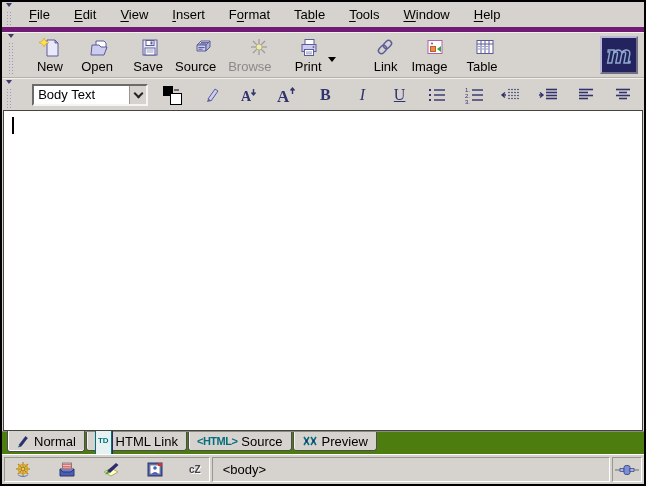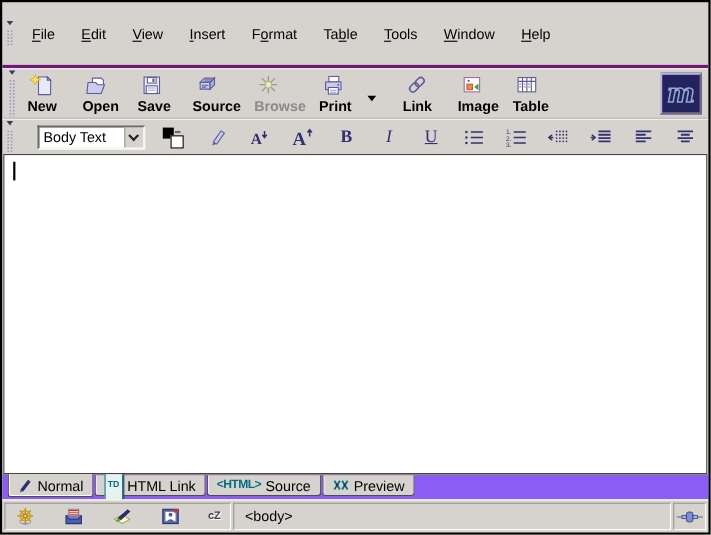--- a/index.html
+++ b/index.html
@@ -7,54 +7,54 @@
     width:646px;height:486px;box-sizing:border-box;border:2px solid #000;
     background:#d6d3ce;display:flex;flex-direction:column;
     font-family:"Liberation Sans",sans-serif;color:#000;overflow:hidden;
     position:relative;
   }
   
   .grippy{width:10px;align-self:stretch;display:flex;flex-direction:column;align-items:center;padding:1px 0;margin-right:3px;}
   .grippy .g-arrow{width:0;height:0;border:3px solid transparent;border-top:4px solid #3a3a70;margin-bottom:1px;}
   .grippy .g-dots{flex:1;width:6px;background-image:radial-gradient(#9a97c0 34%, transparent 35%);background-size:3px 3px;}
   
-  .menubar{height:25px;display:flex;align-items:center;padding:16px 2px;border-bottom:3px solid #701a75;}
+  .menubar{height:25px;display:flex;align-items:center;padding:0 2px;border-bottom:5px solid #701a75;}
   .menu-item{font-size:13px;padding:2px 8px;margin:0 4px;white-space:nowrap;}
   .menu-item u{text-underline-offset:2px;}
   
   .toolbar{height:44px;display:flex;align-items:center;padding:0 4px;border-top:1px solid #f2f0ec;border-bottom:1px solid #b4b1aa;}
-  .tbtn{display:flex;flex-direction:column;align-items:flex-start;justify-content:center;min-width:38px;padding:1px 6px;font-size:13px;line-height:15px;font-weight:bold;}
+  .tbtn{display:flex;flex-direction:column;align-items:flex-end;justify-content:center;min-width:38px;padding:1px 6px;font-size:13px;line-height:15px;}
   .tbtn svg{display:block;}
   .tbtn.disabled{color:#8a8a8a;}
   .dropmarker{width:0;height:0;border:4px solid transparent;border-top:5px solid #000;margin:12px 4px 0 0;}
   .logo-button{margin-left:auto;margin-right:2px;width:38px;height:38px;box-sizing:border-box;
     border:2px outset #b9b6d8;background:#23235f;display:flex;align-items:center;justify-content:center;}
   .logo-button span{font-family:"DejaVu Serif",serif;font-weight:bold;font-style:italic;font-size:24px;
     color:#23235f;-webkit-text-stroke:1.4px #8fa8cc;text-stroke:1.4px #8fa8cc;line-height:1;}
   
   .formatbar{height:31px;display:flex;align-items:center;justify-content:space-between;padding:0 10px 0 2px;border-top:1px solid #f2f0ec;}
-  .combobox{display:flex;align-items:stretch;width:98px;height:22px;background:#fff;box-sizing:border-box;
+  .combobox{display:flex;align-items:stretch;width:116px;height:22px;background:#fff;box-sizing:border-box;
     border:2px solid;border-color:#6b6b6b #f4f4f4 #f4f4f4 #6b6b6b;}
   .combobox .value{flex:1;font-size:13px;display:flex;align-items:center;padding-left:4px;white-space:nowrap;overflow:hidden;}
   .combo-btn{width:16px;background:#d6d3ce;border-left:1px solid #9a978f;display:flex;align-items:center;justify-content:center;}
   .chev{width:5px;height:5px;border-right:2px solid #222;border-bottom:2px solid #222;transform:rotate(45deg);margin-top:-3px;}
   .fbtn{display:flex;align-items:center;justify-content:center;min-width:22px;height:24px;color:#32326e;}
   .glyph-b{font-family:"Liberation Serif",serif;font-weight:bold;font-size:16px;}
   .glyph-i{font-family:"Liberation Serif",serif;font-style:italic;font-size:16px;}
   .glyph-u{font-family:"Liberation Serif",serif;font-size:16px;text-decoration:underline;}
   .colorpicker{position:relative;width:22px;height:20px;}
   .cp-fg{position:absolute;left:0;top:1px;width:10px;height:10px;background:#000;}
   .cp-dash{position:absolute;left:11px;top:4px;width:5px;height:2px;background:#6b6b6b;}
   .cp-bg{position:absolute;left:7px;top:8px;width:10px;height:10px;background:#fff;border:1px solid #000;}
   .fontsize{position:relative;font-family:"Liberation Serif",serif;font-weight:bold;color:#32326e;}
   
   .editor-frame{flex:1;margin:0 1px;border:1px solid #45443f;background:#fff;position:relative;}
   .caret{position:absolute;left:8px;top:6px;width:2px;height:17px;background:#000;}
   
-  .tabstrip{height:22px;display:flex;align-items:flex-start;padding-left:5px;border-top:1px solid #8a8880;background:#8b5cf6;}
+  .tabstrip{height:22px;display:flex;align-items:flex-start;padding-left:5px;border-top:1px solid #8a8880;background:#4d7c0f;}
   .tab{display:flex;align-items:center;gap:4px;height:18px;padding:0 8px;font-size:13px;white-space:nowrap;
     border:1px solid #4d4d4d;border-top:none;border-radius:0 0 3px 3px;background:#d6d3ce;margin-right:1px;
     box-shadow:inset 1px 0 0 #f2f0ec;}
   .tab.active{height:20px;position:relative;top:-1px;box-shadow:inset 1px 0 0 #fff,inset 0 -1px 0 #fff;}
   .tag-chip{font-size:8px;font-weight:bold;color:#056e7e;background:#e6f2f2;border:1px solid #056e7e;
     box-shadow:1px 1px 0 #2b2b5e;padding:12px 2px;line-height:10px;}
   .src-chip{font-size:11px;font-weight:bold;color:#056e7e;letter-spacing:-0.5px;}
   
   .statusbar{height:30px;display:flex;align-items:stretch;background:#d6d3ce;border-top:1px solid #fff;padding:2px 2px 2px 2px;box-sizing:border-box;}
   .status-panel{display:flex;align-items:center;border:1px solid;border-color:#9a978f #ffffff #ffffff #9a978f;box-sizing:border-box;}

